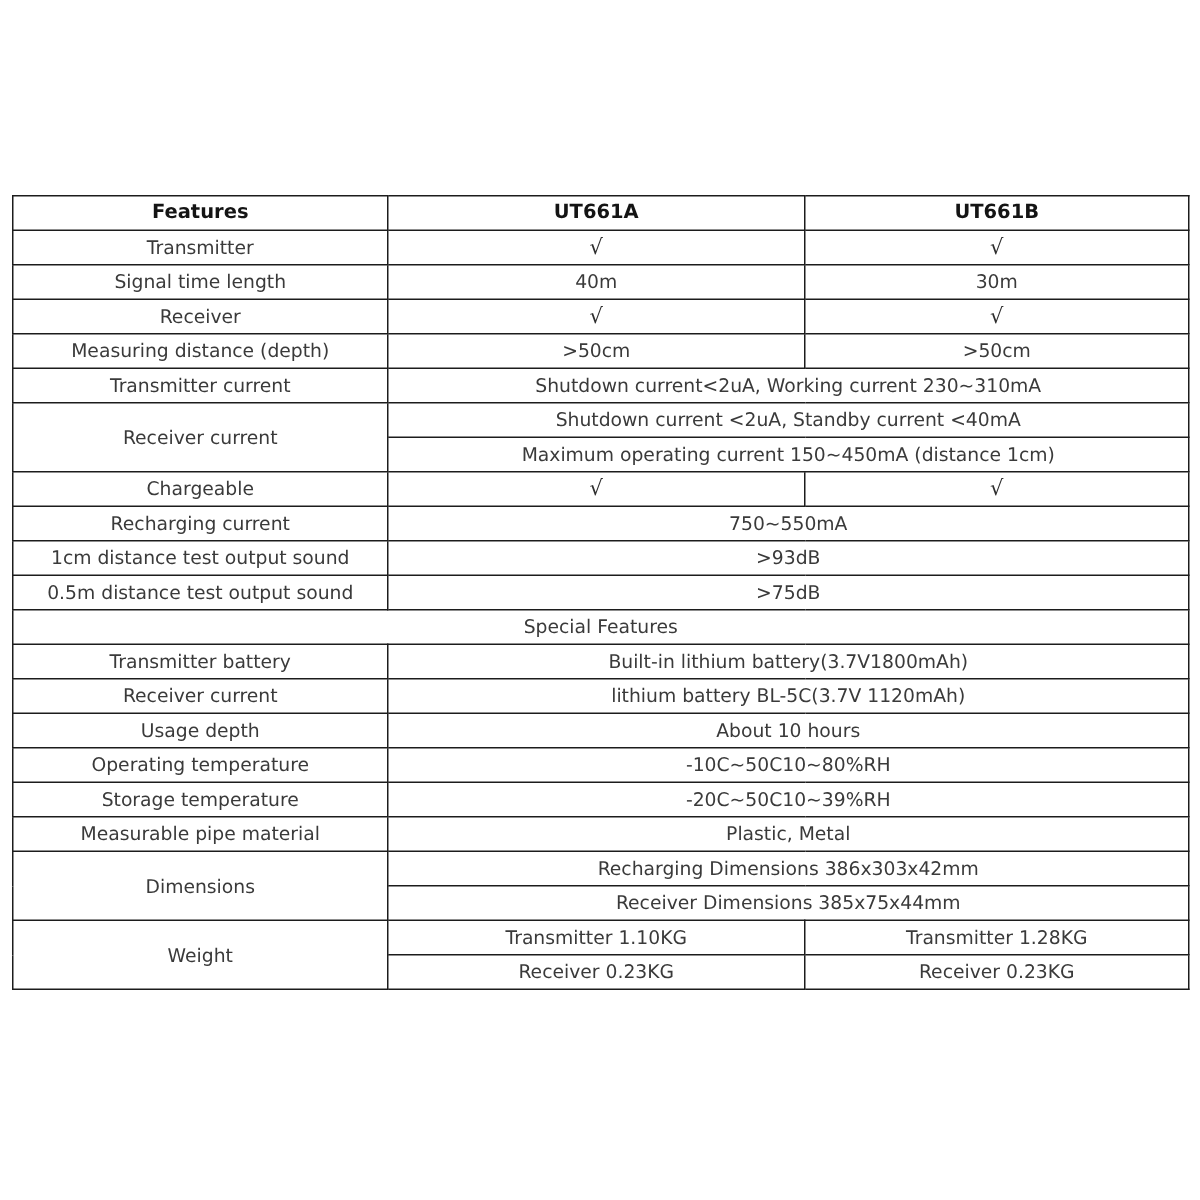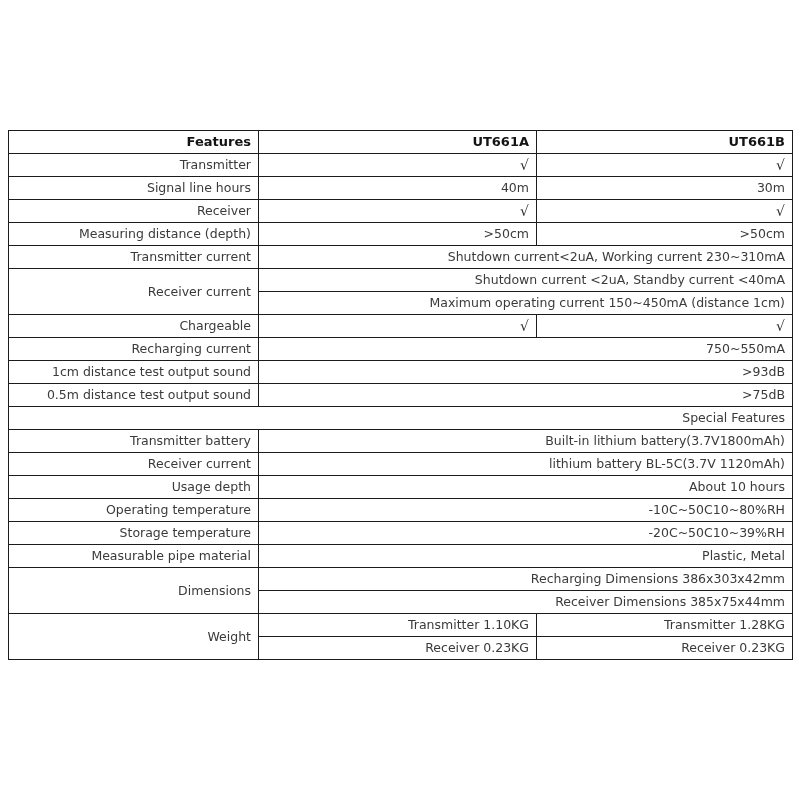--- a/index.html
+++ b/index.html
@@ -14,21 +14,21 @@
     border-collapse: collapse; table-layout: fixed;
   }
   col.c1 { width: 250px; }
   col.c2 { width: 278px; }
   col.c3 { width: 256px; }
   th, td {
     border: 1px solid #1c1c1c;
     padding: 2px 7px;
     font-size: 12.5px;
     color: #3a3a3a;
-    text-align: right;
+    text-align: center;
     vertical-align: middle;
     height: 23px;
     line-height: 16px;
     white-space: nowrap;
     overflow: hidden;
   }
   th { font-weight: bold; color: #141414; font-size: 13px; }
   td.check { font-size: 14px; color: #2e2e2e; }
 </style>
 </head>
@@ -48,21 +48,21 @@
         <th>UT661B</th>
       </tr>
 
       <tr>
         <td>Transmitter</td>
         <td class="check">√</td>
         <td class="check">√</td>
       </tr>
 
       <tr>
-        <td>Signal line hours</td>
+        <td>Signal time length</td>
         <td>40m</td>
         <td>30m</td>
       </tr>
 
       <tr>
         <td>Receiver</td>
         <td class="check">√</td>
         <td class="check">√</td>
       </tr>
 

